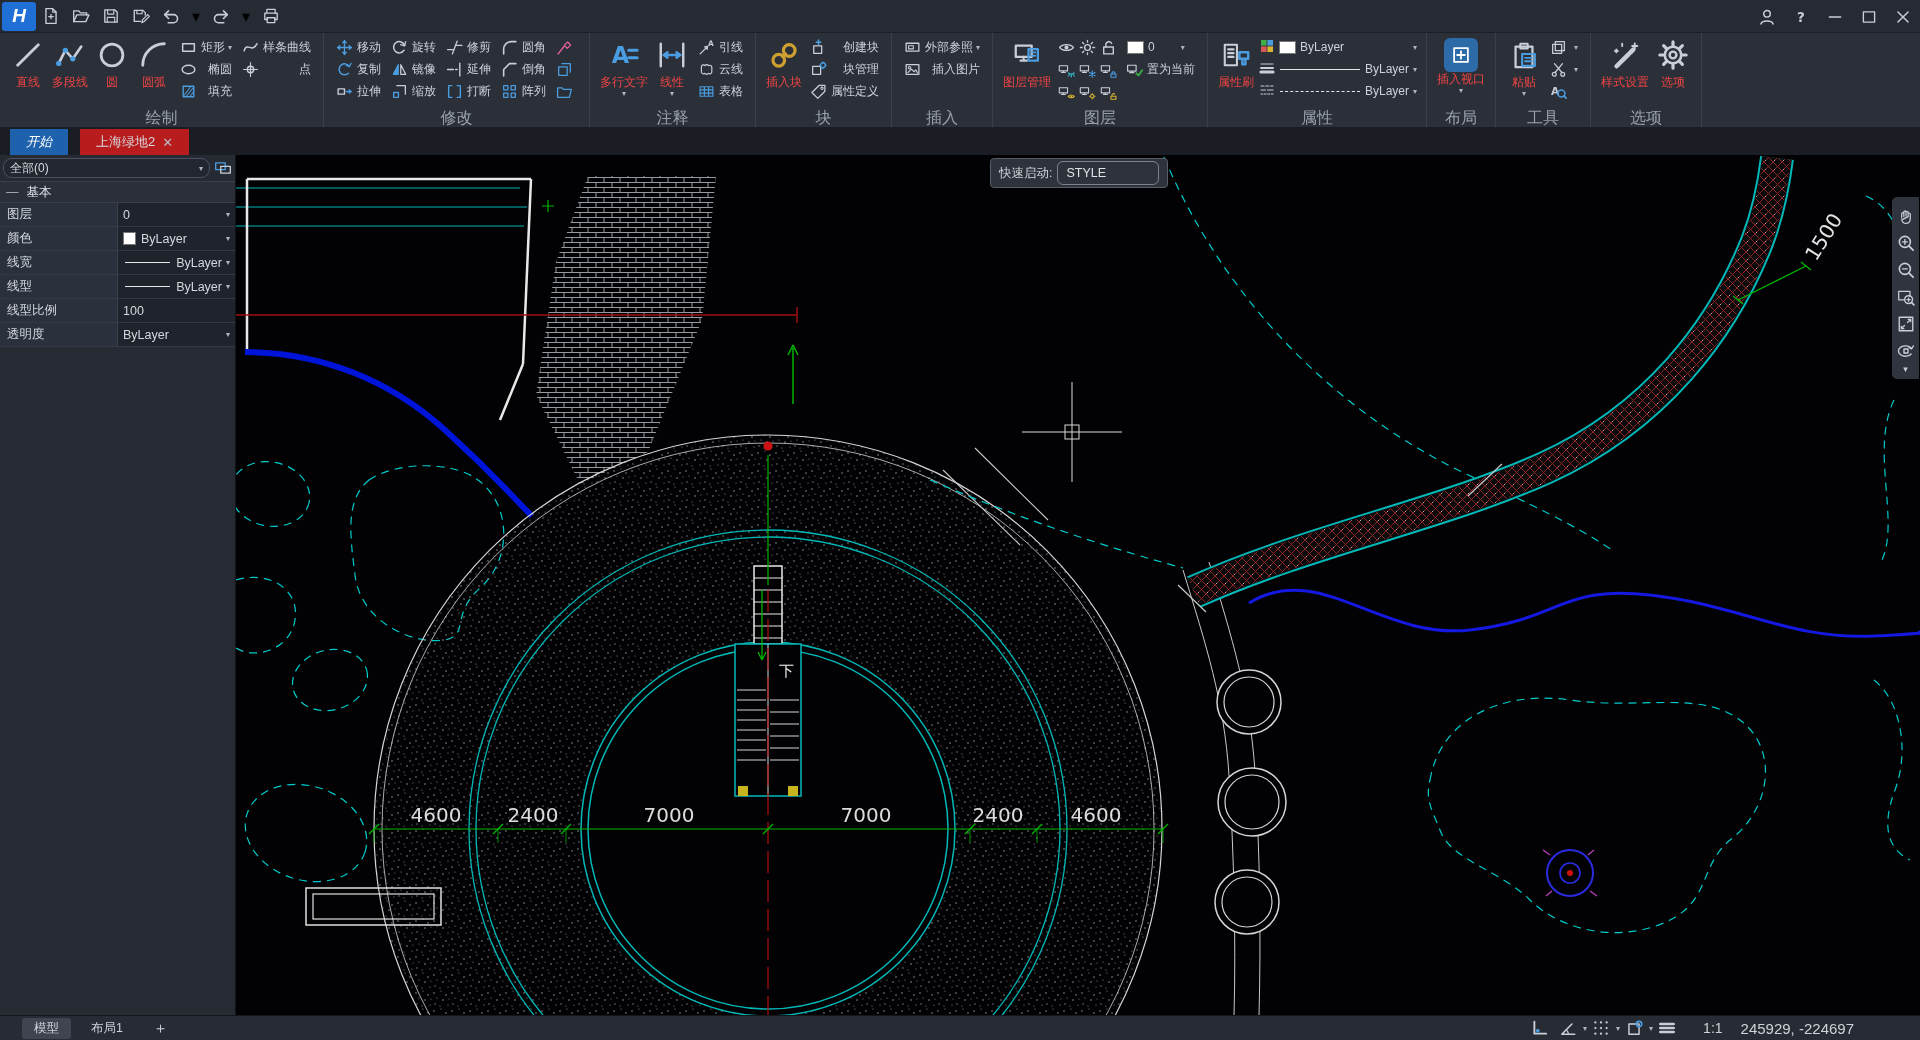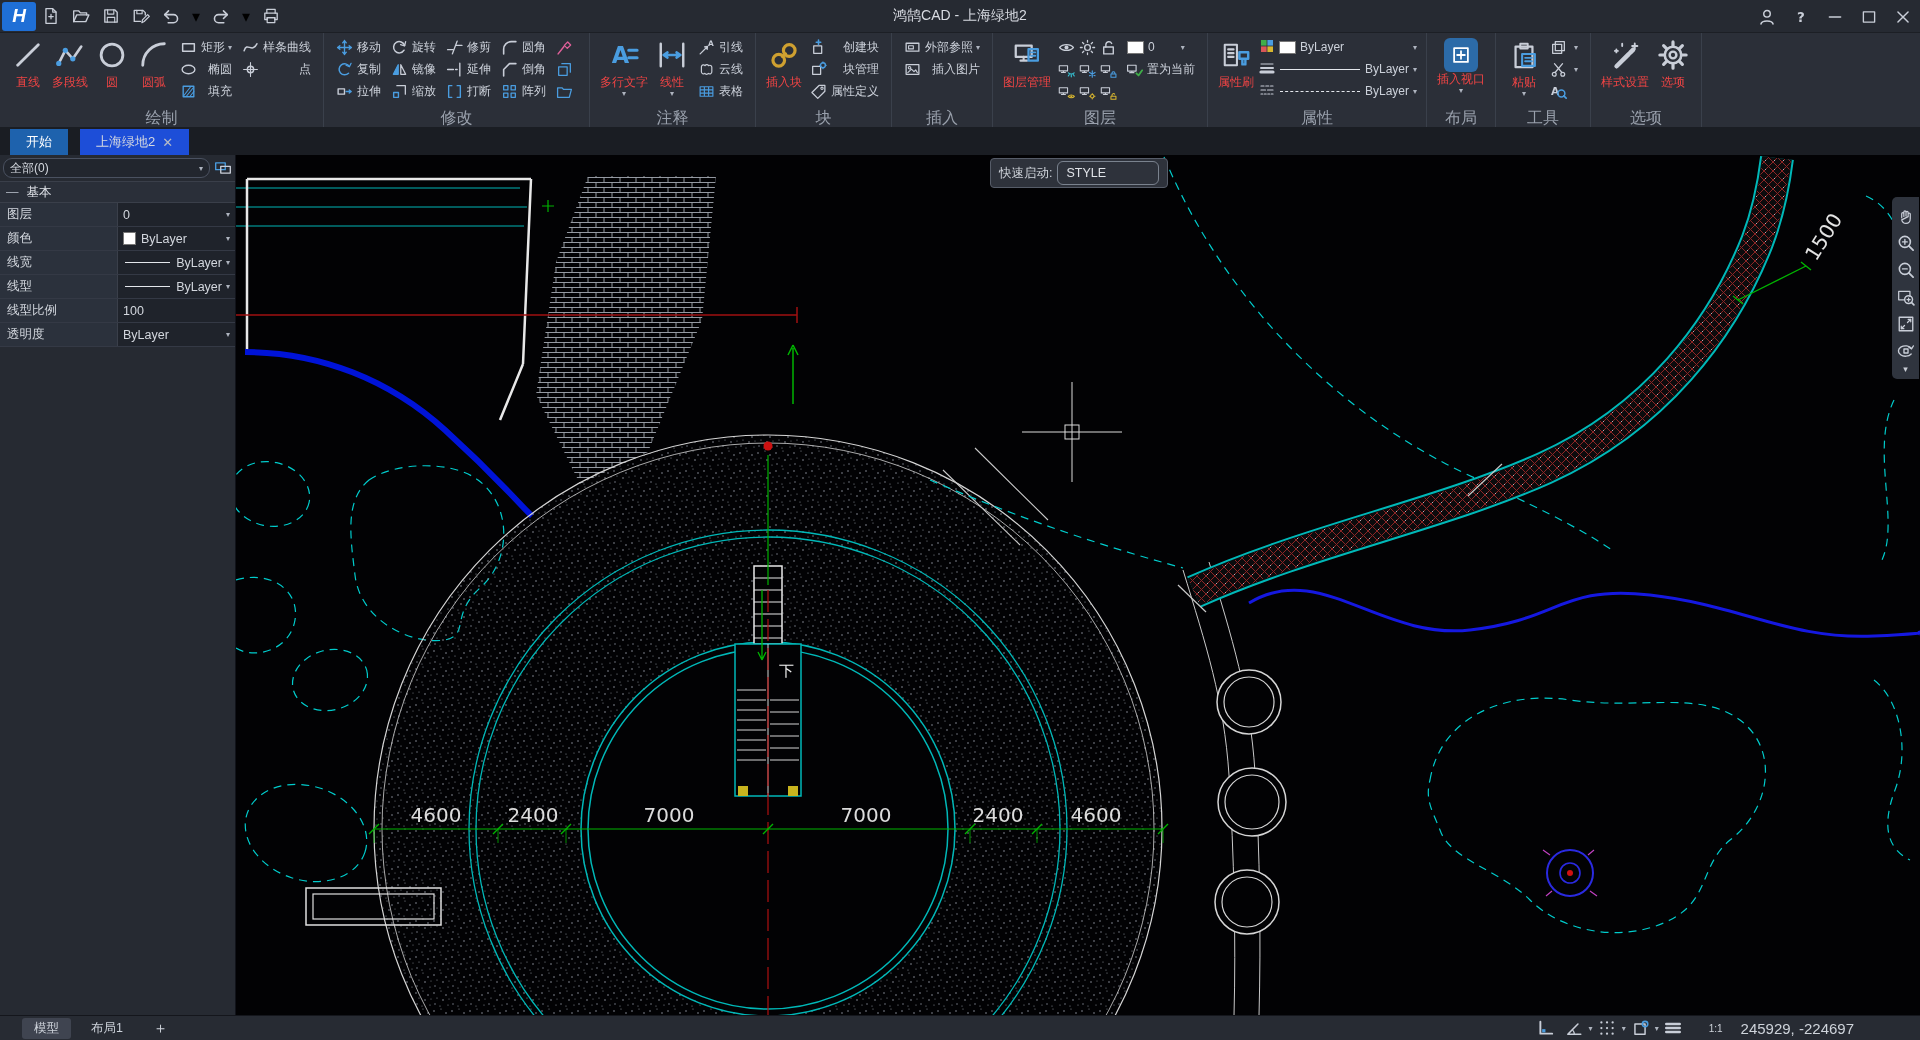--- a/index.html
+++ b/index.html
@@ -42,22 +42,22 @@
   .prow2 { display:flex; align-items:center; height:22px; width:158px; color:#ccd1da; font-size:12px; }
   .prow2 .arr { font-size:8px; color:#aeb4bf; margin-left:4px; }
   .lnsample { flex:1; height:0; border-top:1px solid #e4e7ec; margin:0 5px; }
   .lnsample.dash { border-top-style:dashed; }
   .arr { font-style:normal; }
 
   
   #tabbar { position:absolute; top:127px; left:0; width:100%; height:28px; background:#1a1d23;
     display:flex; align-items:flex-end; }
   .dtab { height:26px; display:flex; align-items:center; padding:0 16px; font-size:13px; color:#d5d9e0; }
-  .dtab.active { background:#1e62ad; color:#fff; margin-left:10px; }
-  .dtab.doc { background:#1d4ed8; margin-left:12px; }
+  .dtab.active { background:#1e62ad; color:#fff; margin-left:10px;font-style:italic; }
+  .dtab.doc { background:#b91c1c; margin-left:12px; }
   .xclose { margin-left:7px; color:#b7bcc6; font-size:13px; }
 
   
   #main { position:absolute; top:155px; left:0; right:0; bottom:25px; display:flex; }
 
   
   #proppanel { width:236px; background:#262a32; border-right:1px solid #11131a; display:flex; flex-direction:column; }
   #filterrow { display:flex; align-items:center; padding:3px 3px; }
   #filterbox { flex:1; height:20px; background:#22262e; border:1px solid #4a5160; border-radius:9px;
     color:#d5d9e0; font-size:12px; display:flex; align-items:center; padding:0 6px; }
@@ -92,21 +92,21 @@
 
   
   #statusbar { position:absolute; bottom:0; left:0; width:100%; height:25px; background:#272b33;
     display:flex; align-items:center; border-top:1px solid #14161c; }
   .ltab { color:#cdd2da; font-size:12.5px; padding:2px 12px; border-radius:3px; margin-right:8px; }
   .ltab.active { background:#3f4450; }
   #addlayout { color:#cdd2da; font-size:15px; padding:0 10px; }
   #sbright { margin-left:auto; display:flex; align-items:center; margin-right:66px; }
   #sbright .sbicon { display:flex; align-items:center; padding:0 5px; }
   #sbright .arr { font-size:8px; color:#aeb4bf; margin-left:1px; }
-  #sbscale { color:#ced3da; font-size:10px; margin:0 18px 0 22px; }
+  #sbscale { color:#ced3da; font-size:14px; margin:0 18px 0 22px; }
   #sbcoords { color:#ced3da; font-size:15px; }
 </style>
 </head>
 <body>
 
 <div id="app">
 
   <div id="titlebar">
     <div id="logo">H</div>
     <span class="tbtn">
@@ -150,21 +150,20 @@
         </svg>
       </span>
       <span class="tbtn arr">▾</span>
     <span class="tbtn">
         <svg viewBox="0 0 16 16" width="18" height="18">
           <path d="M2.5 5.5H13.5V11.2H11.4V9.4H4.6V11.2H2.5Z" stroke="#c9ced8" stroke-width="1.2" fill="none" stroke-linecap="round" stroke-linejoin="round"></path>
           <path d="M4.6 9.4H11.4V13.8H4.6Z" stroke="#c9ced8" stroke-width="1.1" fill="none" stroke-linecap="round" stroke-linejoin="round"></path>
           <path d="M4.3 5.5V2.2H11.7V5.5" stroke="#c9ced8" stroke-width="1.1" fill="none" stroke-linecap="round" stroke-linejoin="round"></path>
         </svg>
       </span>
-    <div id="title">鸿鹄CAD - 上海绿地2</div>
     <div id="winbtns">
       <span class="tbtn">
           <svg viewBox="0 0 16 16" width="18" height="18">
             <circle cx="8" cy="5.2" r="2.9" stroke="#c9ced8" stroke-width="1.3" fill="none"></circle>
             <path d="M2.6 14.2C3.4 10.6 12.6 10.6 13.4 14.2" stroke="#c9ced8" stroke-width="1.3" fill="none" stroke-linecap="round" stroke-linejoin="round"></path>
           </svg>
         </span>
       <span class="tbtn">
           <svg viewBox="0 0 16 16" width="18" height="18">
             <text x="4.5" y="12.5" font-size="12" fill="#c9ced8" font-weight="bold" font-family="DejaVu Sans, sans-serif">?</text>

